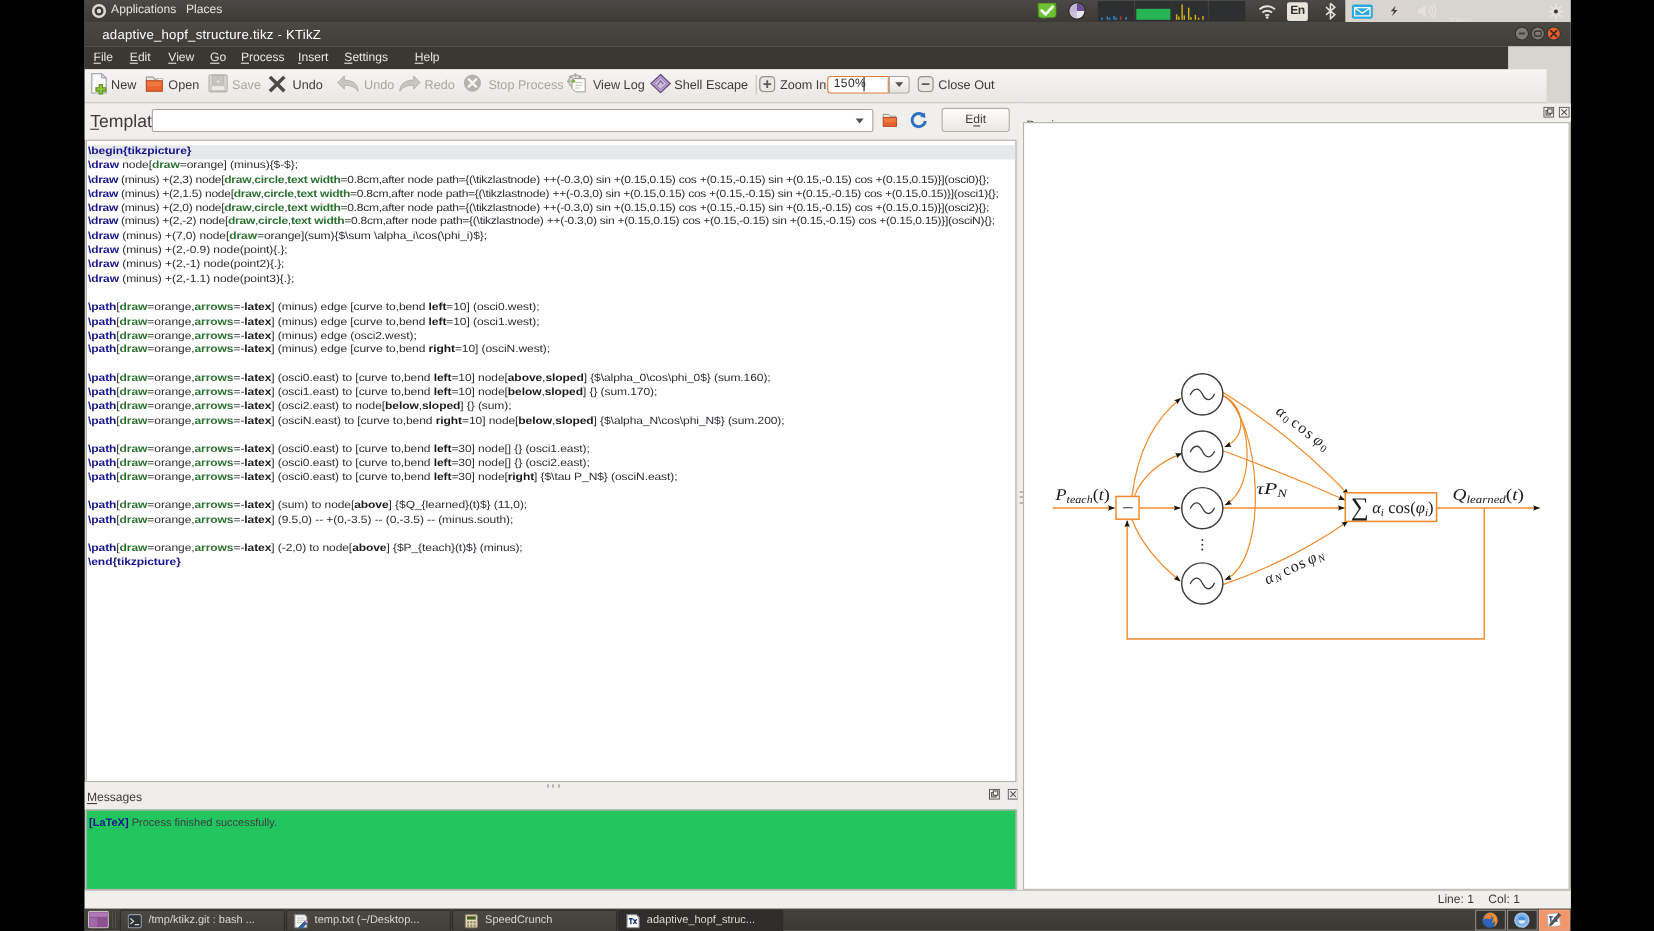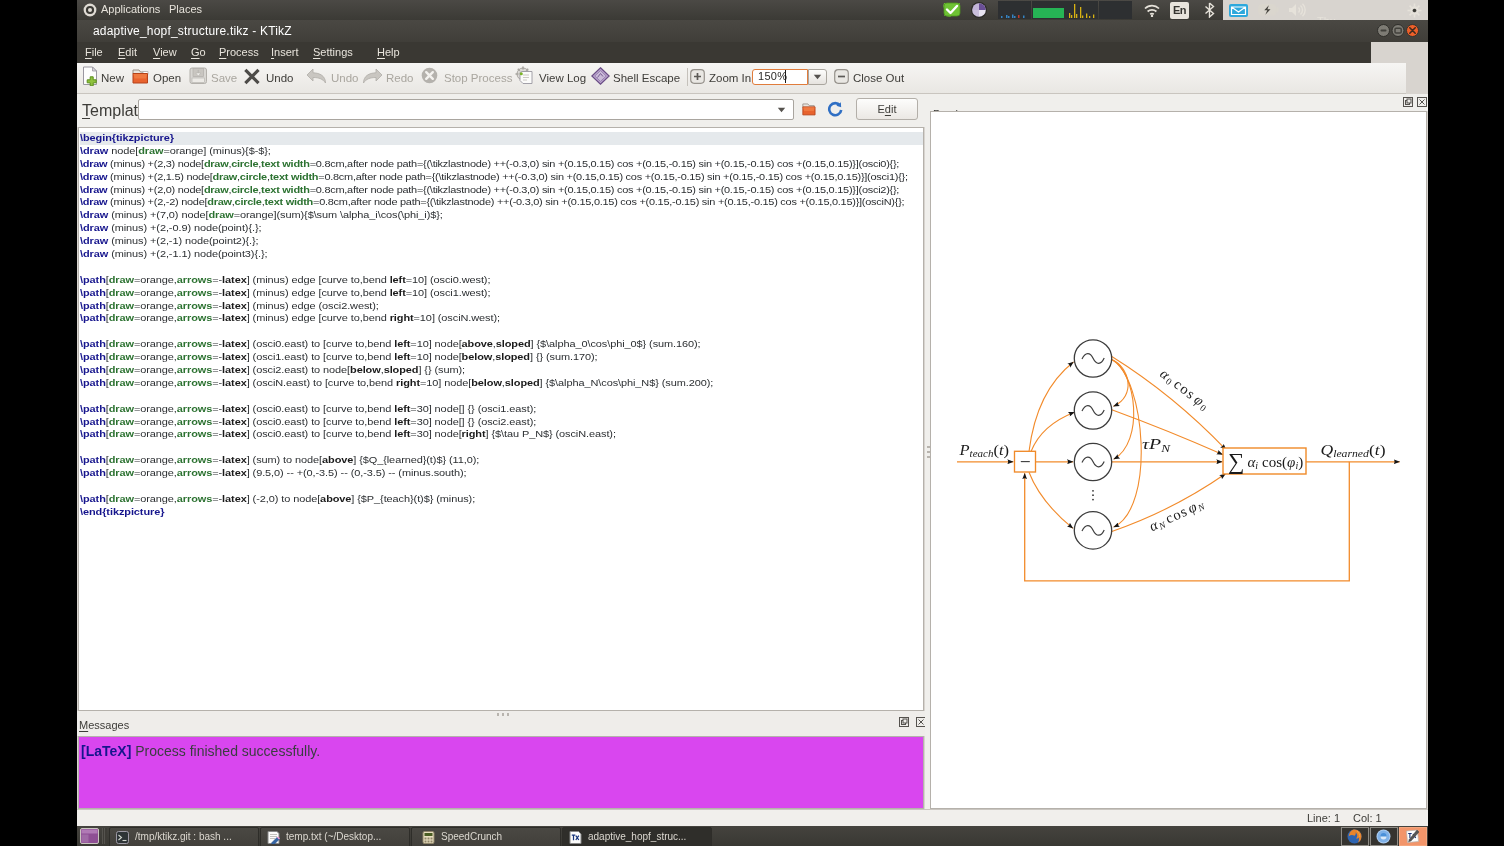--- a/index.html
+++ b/index.html
@@ -23,21 +23,21 @@
 #editor{left:1px;top:127px;width:846px;height:584px;background:#fff;border:1px solid #b5b1ab;border-left:1px solid #b5b1ab;overflow:hidden}
 #code{position:absolute;left:1px;top:4px;font-size:9.5px;line-height:12.9px;color:#2b2e31;white-space:pre;letter-spacing:-0.07px;transform:scaleX(1.152);transform-origin:0 0}
 #code .lg{letter-spacing:-0.22px}
 #code .ln{height:12.9px}
 #code .hlw{display:inline-block;width:734px;background:#e5e9ec}
 #code .c{color:#16158d;font-weight:bold}
 #code .g{color:#2c7231;font-weight:bold}
 #code .b{color:#1a1a1a;font-weight:bold}
 
 #msghead{left:0;top:711px;width:848px;height:25px;background:#efedea;color:#3d3c38;font-size:11px}
-#msgbody{left:1px;top:736px;width:846px;height:73px;background:#d946ef;border:1px solid #b5b1ab;font-size:14px;color:#3a3d40}
+#msgbody{left:1px;top:736px;width:846px;height:73px;background:#22c55e;border:1px solid #b5b1ab;font-size:10px;color:#3a3d40}
 
 #prevhead{left:848px;top:94px;width:503px;height:17px;background:#f0efec;color:#3d3c38;font-size:11px}
 #prevbody{left:853px;top:111px;width:497px;height:698px;background:#fff;border:1px solid #b5b1ab}
 #vsplit{left:848px;top:94px;width:5px;height:715px;background:#f0efec}
 
 #status{left:0;top:809px;width:1351px;height:17px;background:#f1efec;border-top:1px solid #c9c5bf;font-size:11px;color:#3d3c38}
 
 #taskbar{left:0;top:826px;width:1351px;height:20px;background:linear-gradient(#45433e,#393833)}
 .task{top:1px;height:28px;background:linear-gradient(#4a4843,#3e3c37);border:1px solid #2e2d29;border-radius:2px;color:#dcd8d0;font-size:10px}
 .task.active{background:#2f2e2a}

